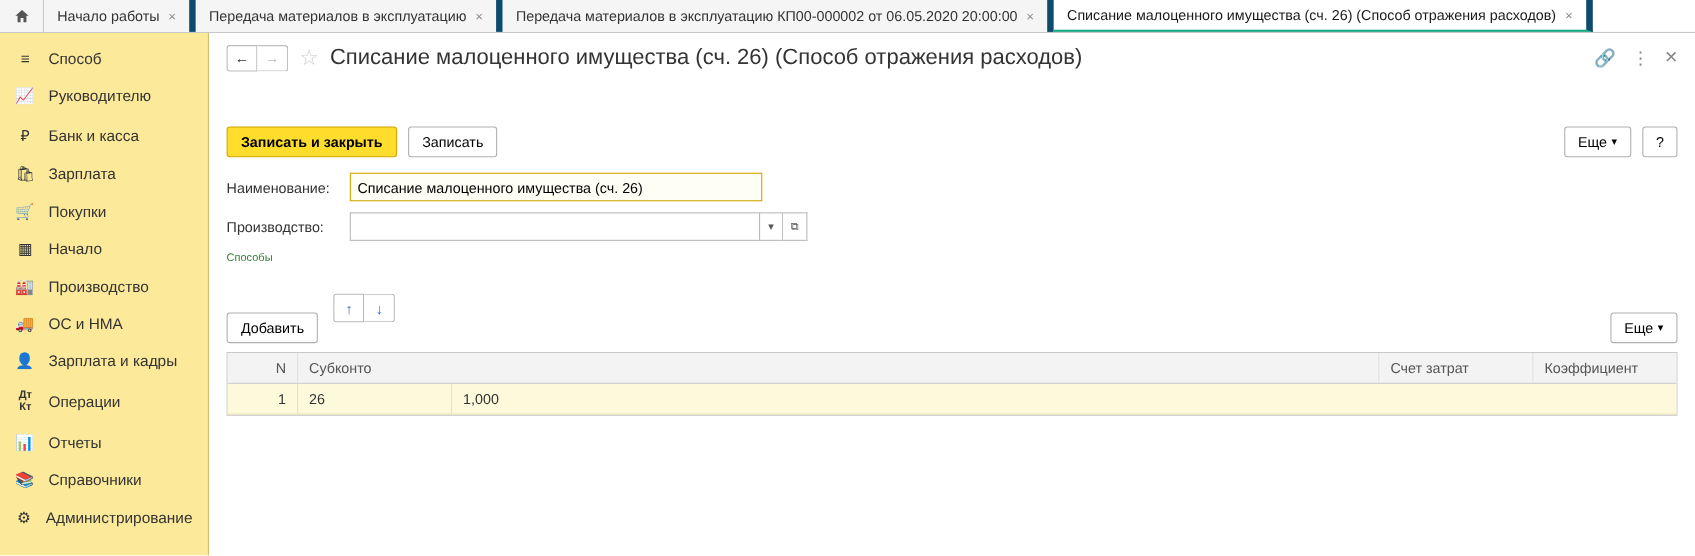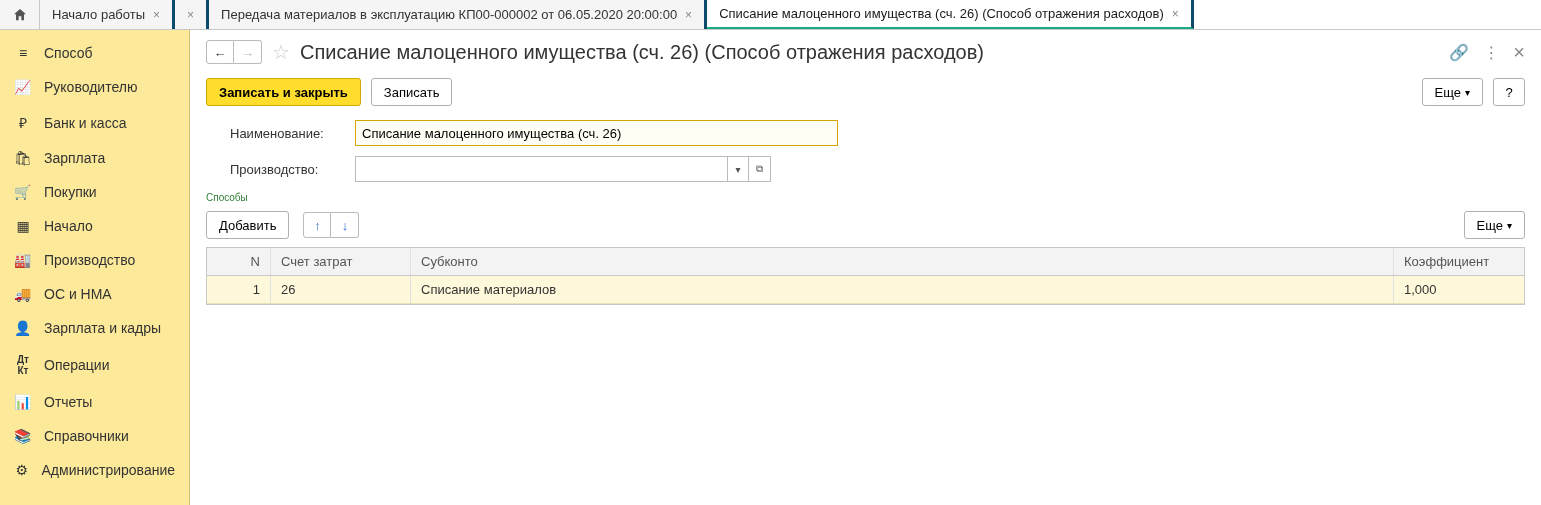--- a/index.html
+++ b/index.html
@@ -28,21 +28,21 @@
     justify-content: center;
     border-right: 1px solid #c8c8c8;
     background: #f5f5f5;
     cursor: pointer;
   }
   .tab {
     display: flex;
     align-items: center;
     gap: 8px;
     padding: 0 12px;
-    border-right: 3px solid #0c4a6e;
+    border-right: 6px solid #0c4a6e;
     background: #f5f5f5;
     white-space: nowrap;
     cursor: pointer;
     font-size: 13px;
     color: #333;
   }
   .tab .close { color: #888; font-size: 12px; cursor: pointer; }
   .tab.active {
     background: #fff;
     border-bottom: 2px solid #1aab86;
@@ -112,45 +112,45 @@
     height: 28px;
     padding: 0 12px;
     border: 1px solid #b0b0b0;
     background: #fff;
     border-radius: 3px;
     cursor: pointer;
     font-size: 13px;
     display: inline-flex;
     align-items: center;
     gap: 4px;
+    margin-top: 36px;
   }
   .btn.primary {
     background: #ffdd2d;
     border-color: #d4a600;
     font-weight: bold;
   }
   .spacer { flex: 1; }
 
   
   .form-row {
     display: flex;
     align-items: center;
-    gap: 21px;
+    gap: 8px;
     margin-bottom: 10px;
-    margin-left: 24px;
   }
   .form-label { width: 104px; color: #333; }
   .text-input {
     height: 26px;
     border: 1px solid #bbb;
     padding: 0 6px;
     font-size: 13px;
   }
   .text-input.highlight { border: 1px solid #d4a600; background: #fffef5; }
-  .name-input { width: 483px; }
+  .name-input { width: 375px; }
 
   .combo { display: flex; align-items: stretch; }
   .combo .text-input { width: 372px; border-right: none; }
   .combo .combo-btn {
     width: 22px; height: 26px;
     border: 1px solid #bbb;
     background: #fff;
     display: flex; align-items: center; justify-content: center;
     cursor: pointer;
     font-size: 10px;
@@ -211,20 +211,21 @@
   <div class="home">
     <svg width="16" height="16" viewBox="0 0 24 24" fill="#555">
         <path d="M12 3l9 8h-3v9h-4v-6H10v6H6v-9H3z"></path>
       </svg>
   </div>
   <div class="tab">
     <span>Начало работы</span>
     <span class="close">×</span>
   </div>
   <div class="tab">
+    <span>Передача материалов в эксплуатацию</span>
     <span class="close">×</span>
   </div>
   <div class="tab">
     <span>Передача материалов в эксплуатацию КП00-000002 от 06.05.2020 20:00:00</span>
     <span class="close">×</span>
   </div>
   <div class="tab active">
     <span>Списание малоценного имущества (сч. 26) (Способ отражения расходов)</span>
     <span class="close">×</span>
   </div>
@@ -351,26 +352,25 @@
       <div class="spacer"></div>
       <button class="btn">
         <span>Еще</span>
         <span style="font-size:10px;">▾</span>
       </button>
     </div>
 
     <div class="grid">
       <div class="grid-head">
         <div class="cell col-n">N</div>
+        <div class="cell col-sub">Субконто</div>
         <div class="cell col-acc">Счет затрат</div>
-        <div class="cell col-sub">Субконто</div>
         <div class="cell col-coef">Коэффициент</div>
       </div>
       <div class="grid-row">
         <div class="cell col-n">1</div>
         <div class="cell col-acc">26</div>
-        <div class="cell col-sub">Списание материалов</div>
         <div class="cell col-coef">1,000</div>
       </div>
     </div>
 
   </div>
 </div>
 
 </body></html>

